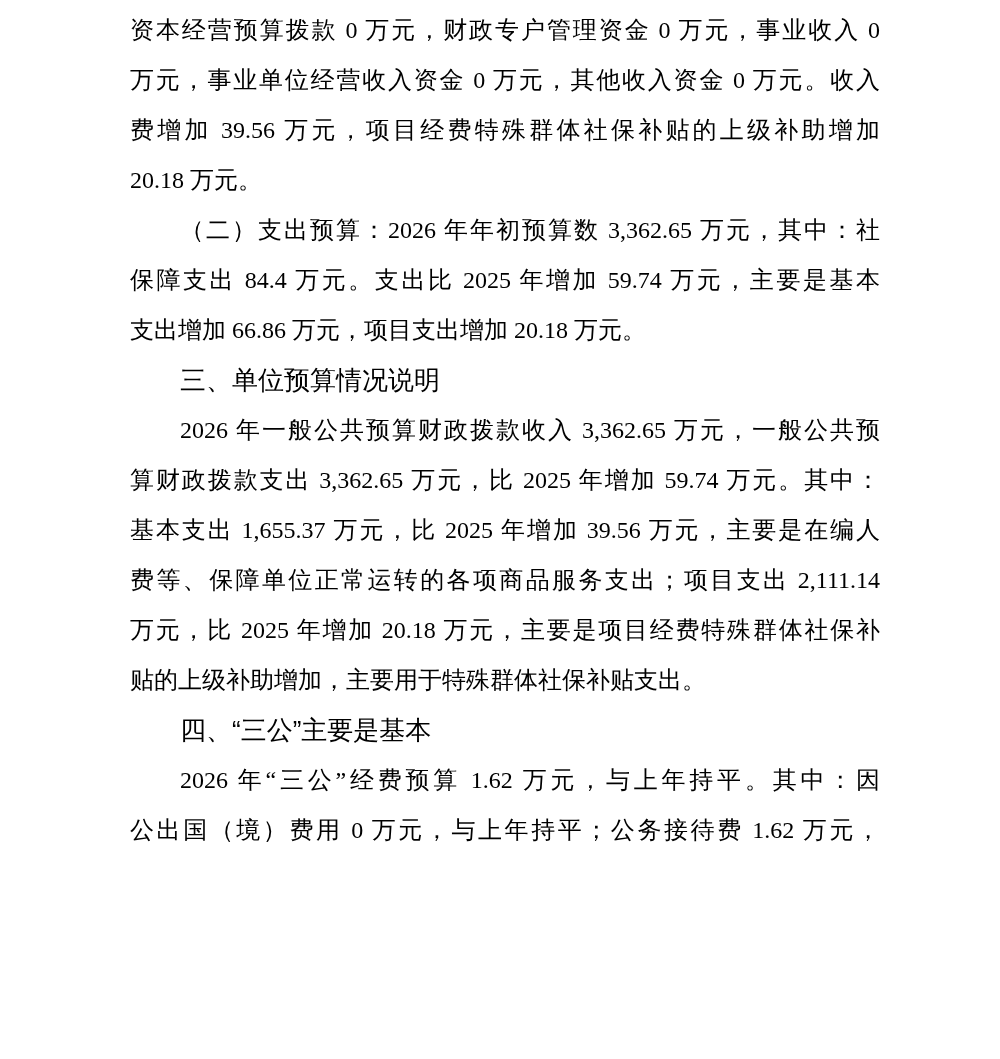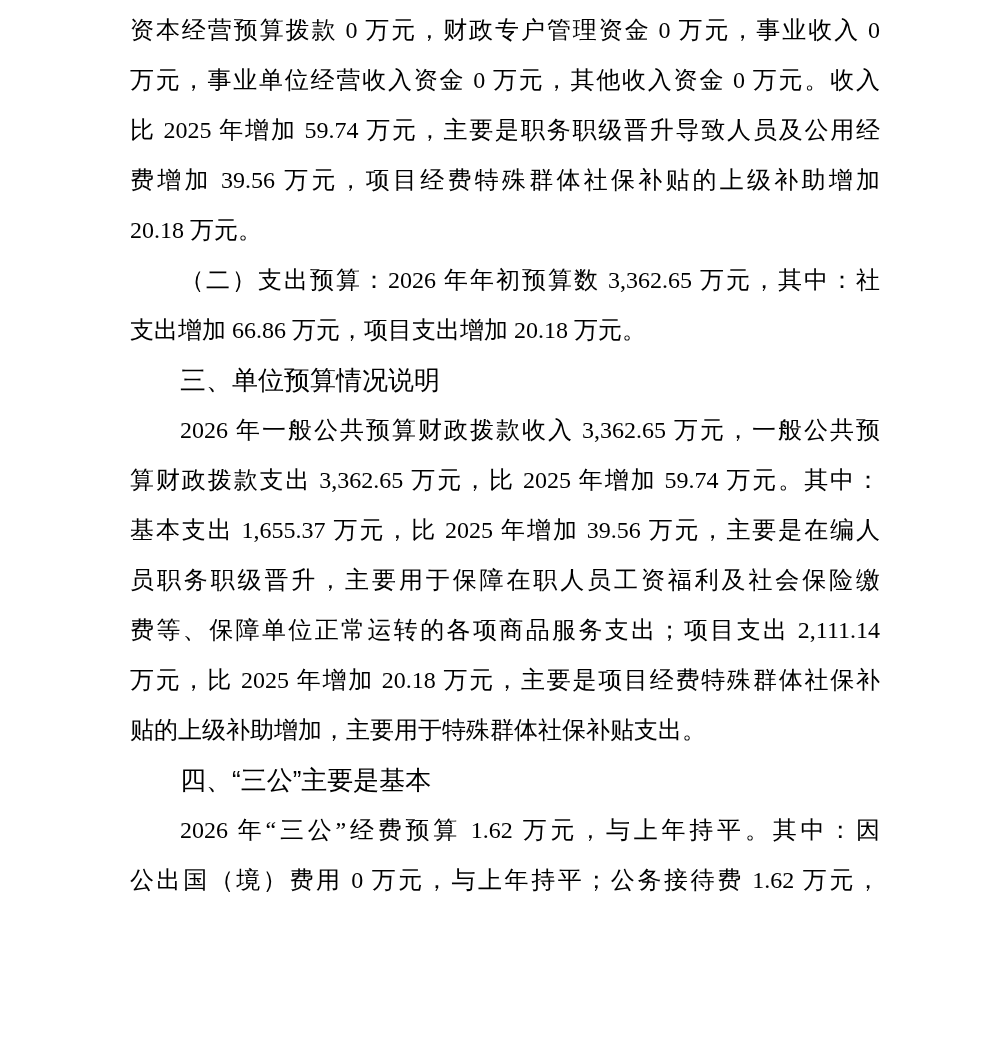--- a/index.html
+++ b/index.html
@@ -47,30 +47,29 @@
     text-align-last: left;
   }
 </style>
 </head>
 <body>
 
 <div class="page" style="background: rgb(255, 255, 255);">
   <div class="content" id="document-content" style="color: rgb(0, 0, 0);">
       <div class="line justify">资本经营预算拨款 0 万元，财政专户管理资金 0 万元，事业收入 0</div>
       <div class="line justify">万元，事业单位经营收入资金 0 万元，其他收入资金 0 万元。收入</div>
-      <div class="line justify">比 2025 年增加 59.74 万元，主要是职务职级晋升导致人员及公用经</div>
       <div class="line justify">费增加 39.56 万元，项目经费特殊群体社保补贴的上级补助增加</div>
       <div class="line">20.18 万元。</div>
       <div class="line indent justify">（二）支出预算：2026 年年初预算数 3,362.65 万元，其中：社</div>
+      <div class="line justify">保障支出 84.4 万元。支出比 2025 年增加 59.74 万元，主要是基本</div>
       <div class="line">支出增加 66.86 万元，项目支出增加 20.18 万元。</div>
       <div class="line heading indent">三、单位预算情况说明</div>
       <div class="line indent justify">2026 年一般公共预算财政拨款收入 3,362.65 万元，一般公共预</div>
       <div class="line justify">算财政拨款支出 3,362.65 万元，比 2025 年增加 59.74 万元。其中：</div>
       <div class="line justify">基本支出 1,655.37 万元，比 2025 年增加 39.56 万元，主要是在编人</div>
-      <div class="line justify">员职务职级晋升，主要用于保障在职人员工资福利及社会保险缴</div>
       <div class="line justify">费等、保障单位正常运转的各项商品服务支出；项目支出 2,111.14</div>
       <div class="line justify">万元，比 2025 年增加 20.18 万元，主要是项目经费特殊群体社保补</div>
       <div class="line">贴的上级补助增加，主要用于特殊群体社保补贴支出。</div>
       <div class="line heading indent">四、“三公”主要是基本</div>
       <div class="line indent justify">2026 年“三公”经费预算 1.62 万元，与上年持平。其中：因</div>
       <div class="line justify">公出国（境）费用 0 万元，与上年持平；公务接待费 1.62 万元，</div>
     </div>
 </div>
 
 </body></html>

